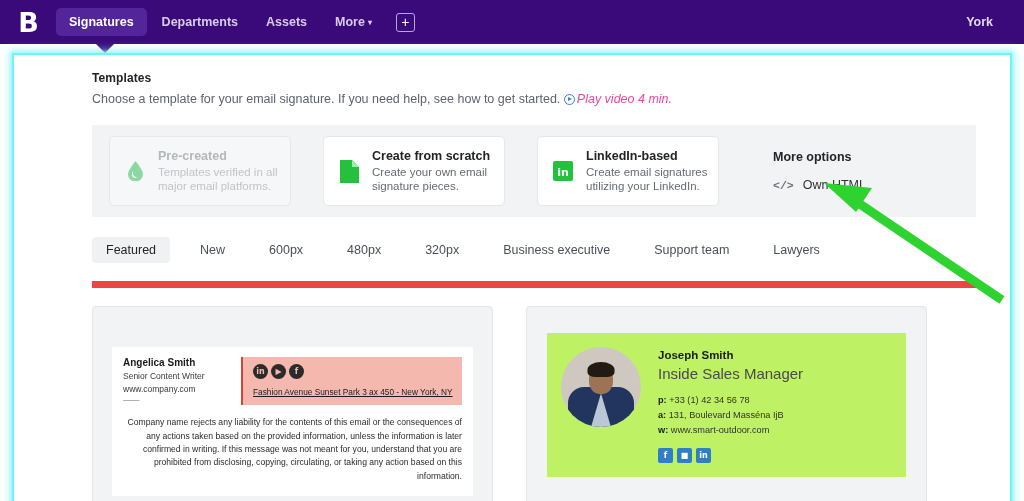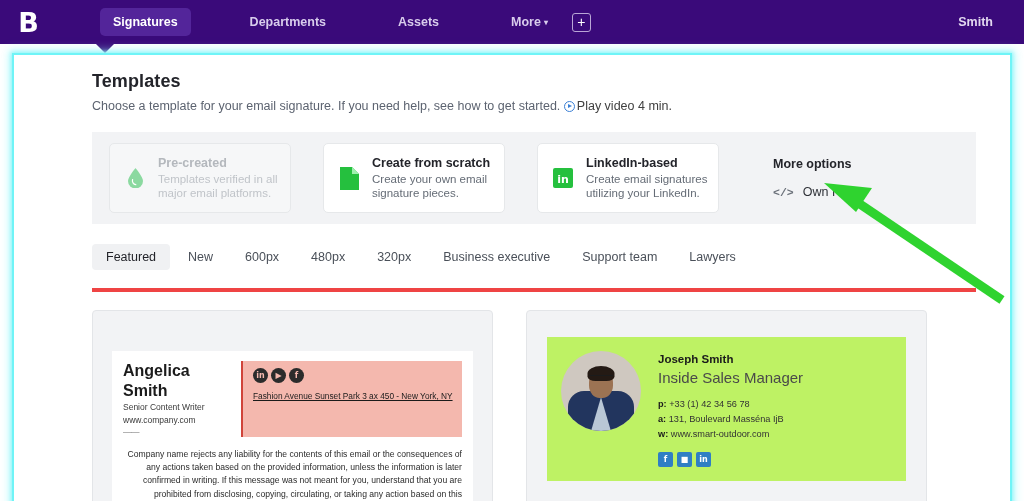--- a/index.html
+++ b/index.html
@@ -21,21 +21,20 @@
     width: 56px; display: flex; align-items: center; justify-content: center;
     color: #ffffff; font-size: 27px; font-weight: 700; line-height: 1;
     font-family: "DejaVu Sans", sans-serif;
     letter-spacing: -1px;
   }
   .nav-left { display: flex; align-items: center; gap: 2px; }
   .nav-item {
     color: #d8ccec; font-size: 12.5px; font-weight: 700;
     padding: 7px 13px; border-radius: 5px; white-space: nowrap;
     cursor: pointer;
-    margin-left: 44px;
   }
   .nav-item.active { background: #53259a; color: #ffffff; }
   .nav-caret { font-size: 8px; margin-left: 3px; position: relative; top: -1px; }
   .nav-plus {
     margin-left: 9px; width: 19px; height: 19px;
     border: 1.6px solid #b9a6d6; border-radius: 3px;
     display: flex; align-items: center; justify-content: center;
     color: #ffffff; font-size: 14px; line-height: 1; cursor: pointer;
   }
   .nav-right { margin-left: auto; display: flex; align-items: center; padding-right: 18px; gap: 6px; }
@@ -57,27 +56,27 @@
     background: #ffffff;
     box-shadow:
       0 0 0 2px #6ff4f7,
       0 0 4px 3px #8ef6f9,
       0 0 9px 5px rgba(140,246,250,0.55);
     overflow: hidden;
   }
   .page-inner { position: relative; padding: 16px 34px 0 78px; }
 
   h1.page-title {
-    font-size: 18px; font-weight: 700; color: #23242a;
+    font-size: 12px; font-weight: 700; color: #23242a;
     letter-spacing: .1px; margin-bottom: 6px;
   }
   .page-sub {
     font-size: 12.5px; color: #5c6370; line-height: 1.3;
   }
-  .play-link { color: #404040; cursor: pointer; white-space: nowrap; }
+  .play-link { color: #ec4899; cursor: pointer; white-space: nowrap; font-style: italic; }
   .play-icon {
     display: inline-block; width: 11px; height: 11px; border-radius: 50%;
     border: 1.4px solid #3a7fd5; position: relative; top: 2px; margin-right: 2px;
   }
   .play-icon::after {
     content: ""; position: absolute; left: 3.2px; top: 1.8px;
     border-left: 4.6px solid #3a7fd5;
     border-top: 2.8px solid transparent;
     border-bottom: 2.8px solid transparent;
   }
@@ -104,23 +103,23 @@
   .opt-desc.dim { color: #c0c4c9; }
 
   .more-options { margin-left: 22px; align-self: center; }
   .more-title { font-size: 12.5px; font-weight: 700; color: #23242a; margin-bottom: 14px; }
   .own-html { display: flex; align-items: center; gap: 9px; cursor: pointer; }
   .code-ico { font-size: 11.5px; color: #6a7079; font-weight: 700; font-family: "Liberation Mono", monospace; }
   .own-html-label { font-size: 12.5px; color: #2f3238; }
 
   
   .tabs {
-    display: flex; align-items: center; gap: 4px;
+    display: flex; align-items: center; gap: 16px;
     margin-top: 20px; padding-bottom: 18px;
-    border-bottom: 4px solid #ef4444;
+    border-bottom: 7px solid #ef4444;
   }
   .tab {
     font-size: 12.5px; color: #4a5059; padding: 6px 14px;
     border-radius: 4px; cursor: pointer; white-space: nowrap;
   }
   .tab.active { background: #f0f1f3; color: #23242a; }
 
   
   .cards { display: flex; gap: 33px; margin-top: 18px; }
   .tcard {
@@ -129,21 +128,21 @@
     position: relative; overflow: hidden;
   }
 
   
   .sig1 {
     position: absolute; left: 19px; top: 40px; right: 19px;
     background: #ffffff; padding: 10px 11px 13px 11px;
   }
   .sig1-top { display: flex; align-items: stretch; }
   .sig1-left { width: 118px; padding-right: 6px; }
-  .s1-name { font-size: 16px; font-weight: 700; color: #1b1b1b; line-height: 1.25; }
+  .s1-name { font-size: 10px; font-weight: 700; color: #1b1b1b; line-height: 1.25; }
   .s1-role { font-size: 8.5px; color: #3a3a3a; line-height: 1.5; }
   .s1-web  { font-size: 8.5px; color: #3a3a3a; line-height: 1.5; }
   .s1-dash { font-size: 8.5px; color: #8a8a8a; letter-spacing: -0.5px; }
   .sig1-right {
     flex: 1; background: #f4b8ae; border-left: 2.5px solid #d0443a;
     padding: 7px 9px 8px 10px;
   }
   .s1-socials { display: flex; gap: 3px; margin-bottom: 8px; }
   .s1-soc {
     width: 15px; height: 15px; border-radius: 50%; background: #2b2b2b;
@@ -208,21 +207,21 @@
     <div class="nav-left">
       <div class="nav-item active">Signatures</div>
       <div class="nav-item">Departments</div>
       <div class="nav-item">Assets</div>
       <div class="nav-item">
         <span>More</span><span class="nav-caret">▾</span>
       </div>
       <div class="nav-plus">+</div>
     </div>
     <div class="nav-right">
-      <div class="nav-item">Smith</div>
+      <div class="nav-item">York</div>
     </div>
   </div>
   <div class="nav-pointer"></div>
 
   <div class="glow-wrap">
     <div class="page-inner">
 
       <h1 class="page-title">Templates</h1>
       <div class="page-sub">
         <span>Choose a template for your email signature. If you need help, see how to get started.</span>

